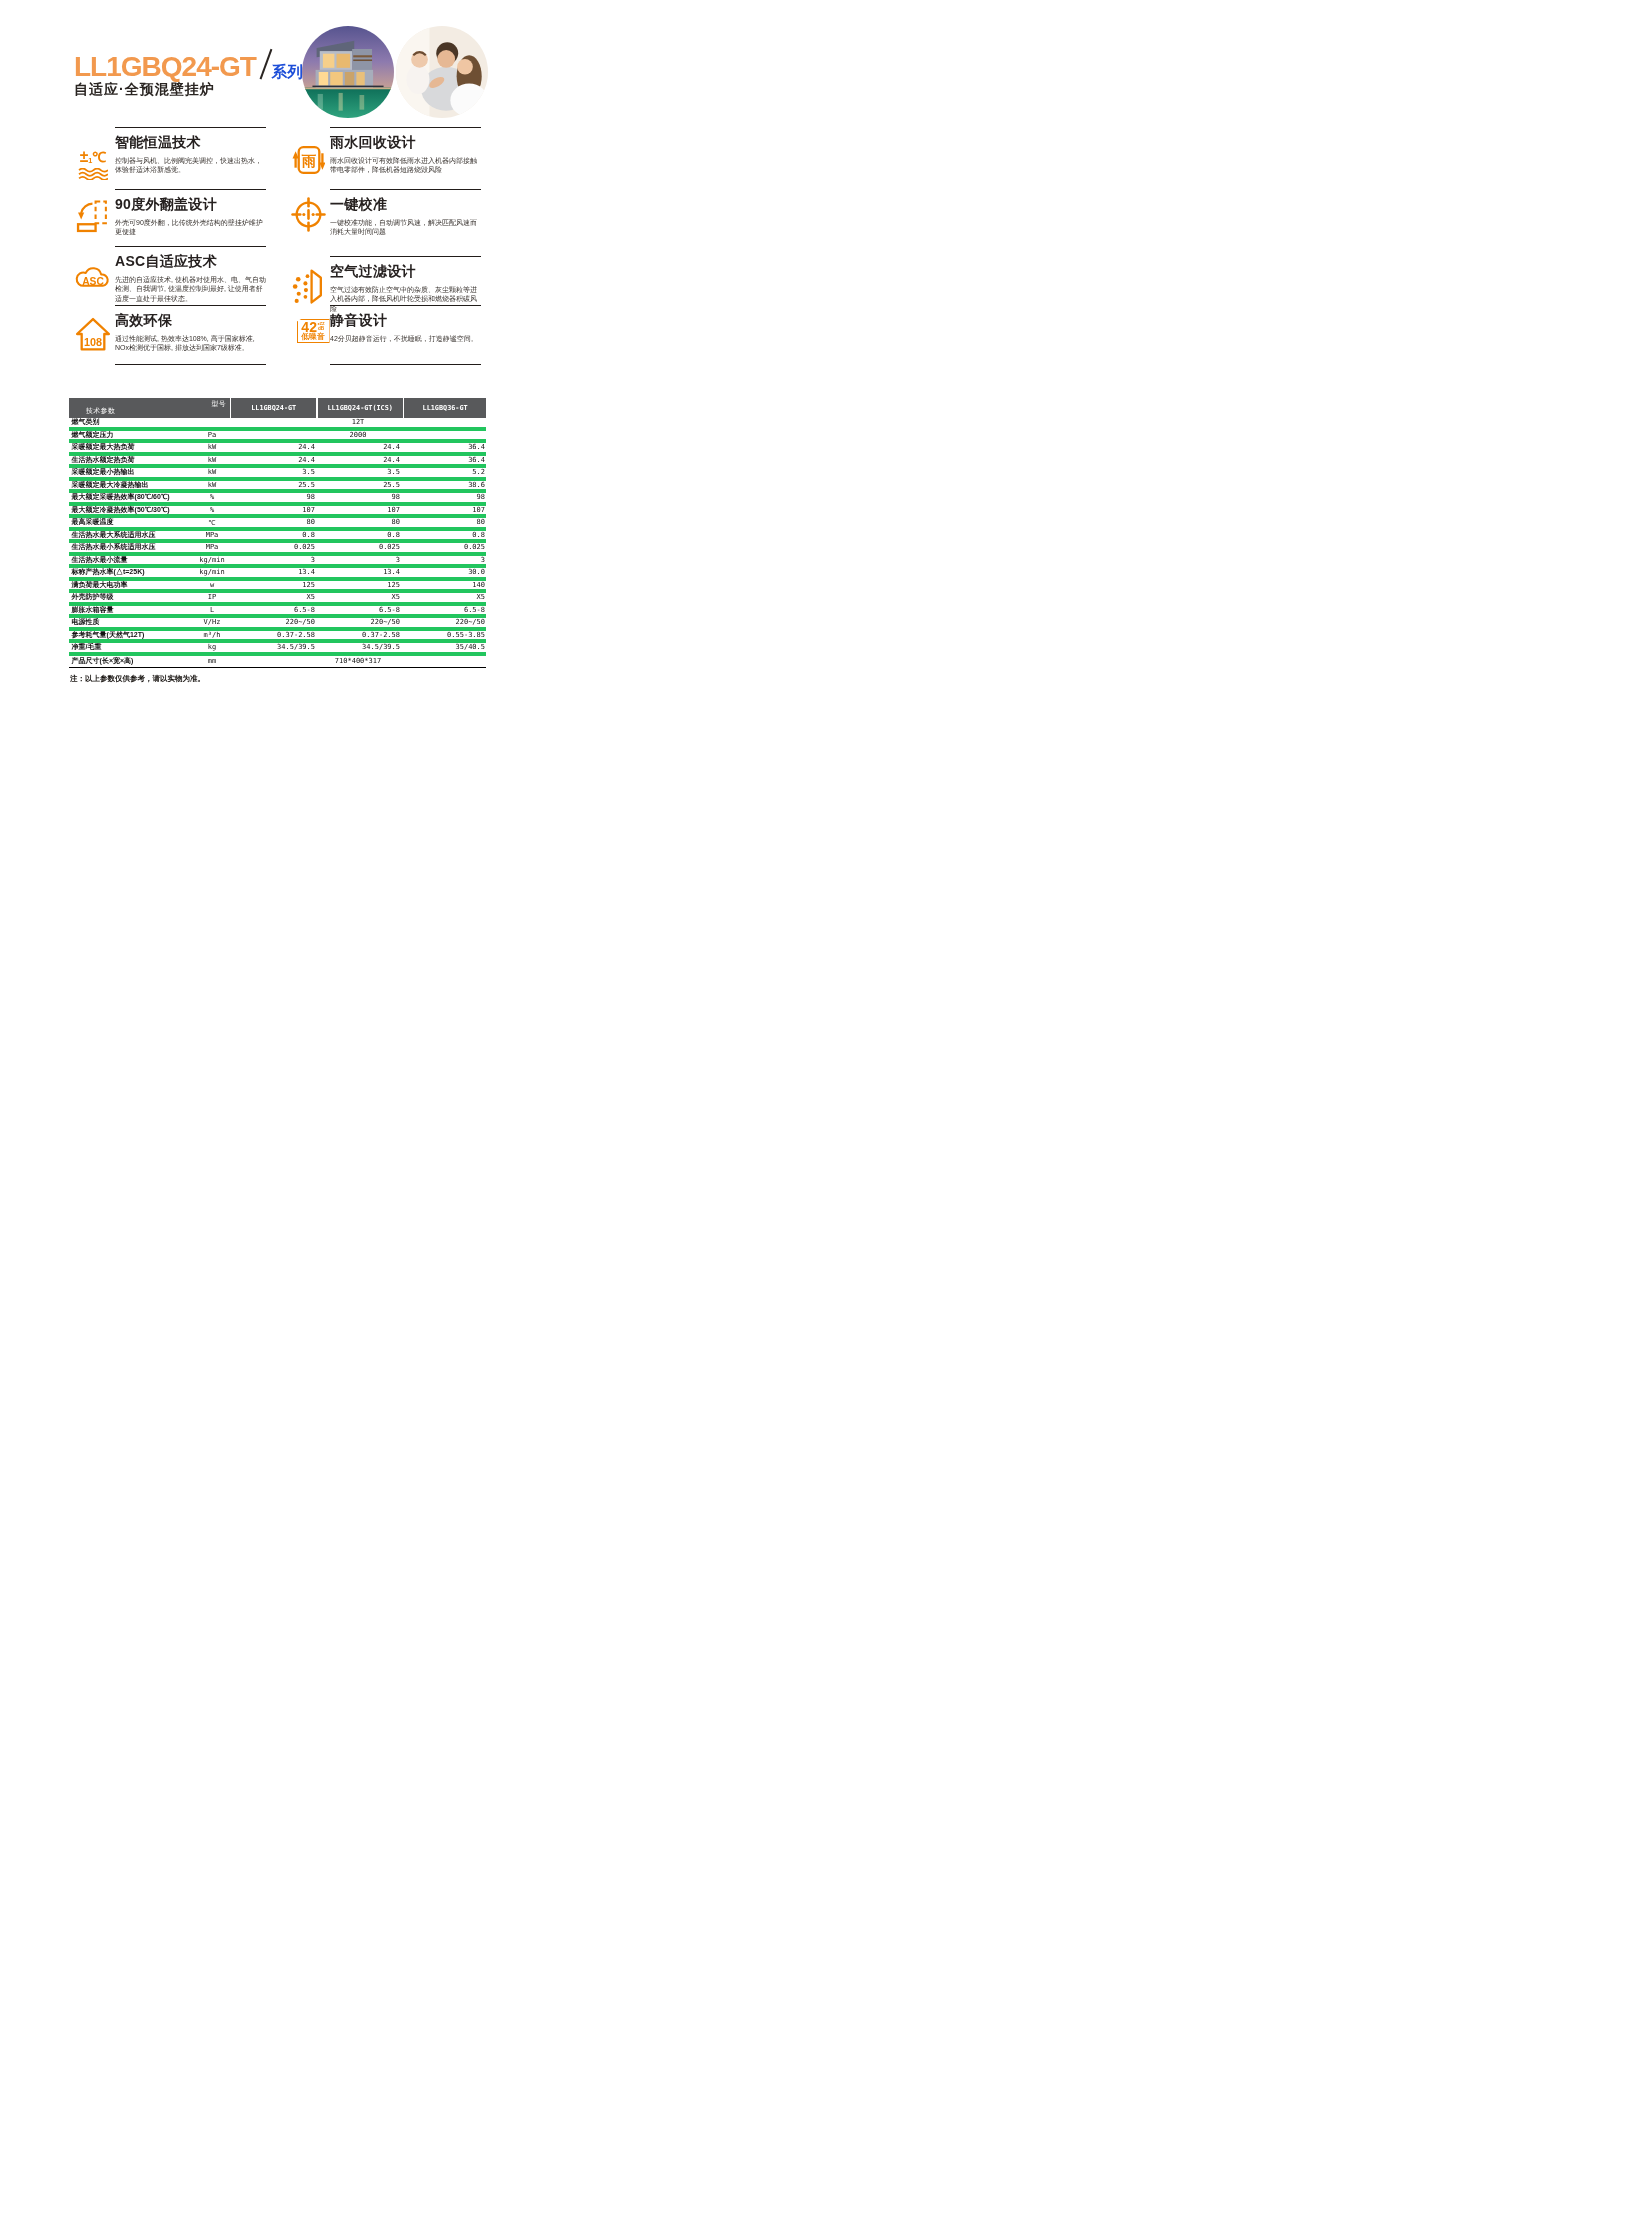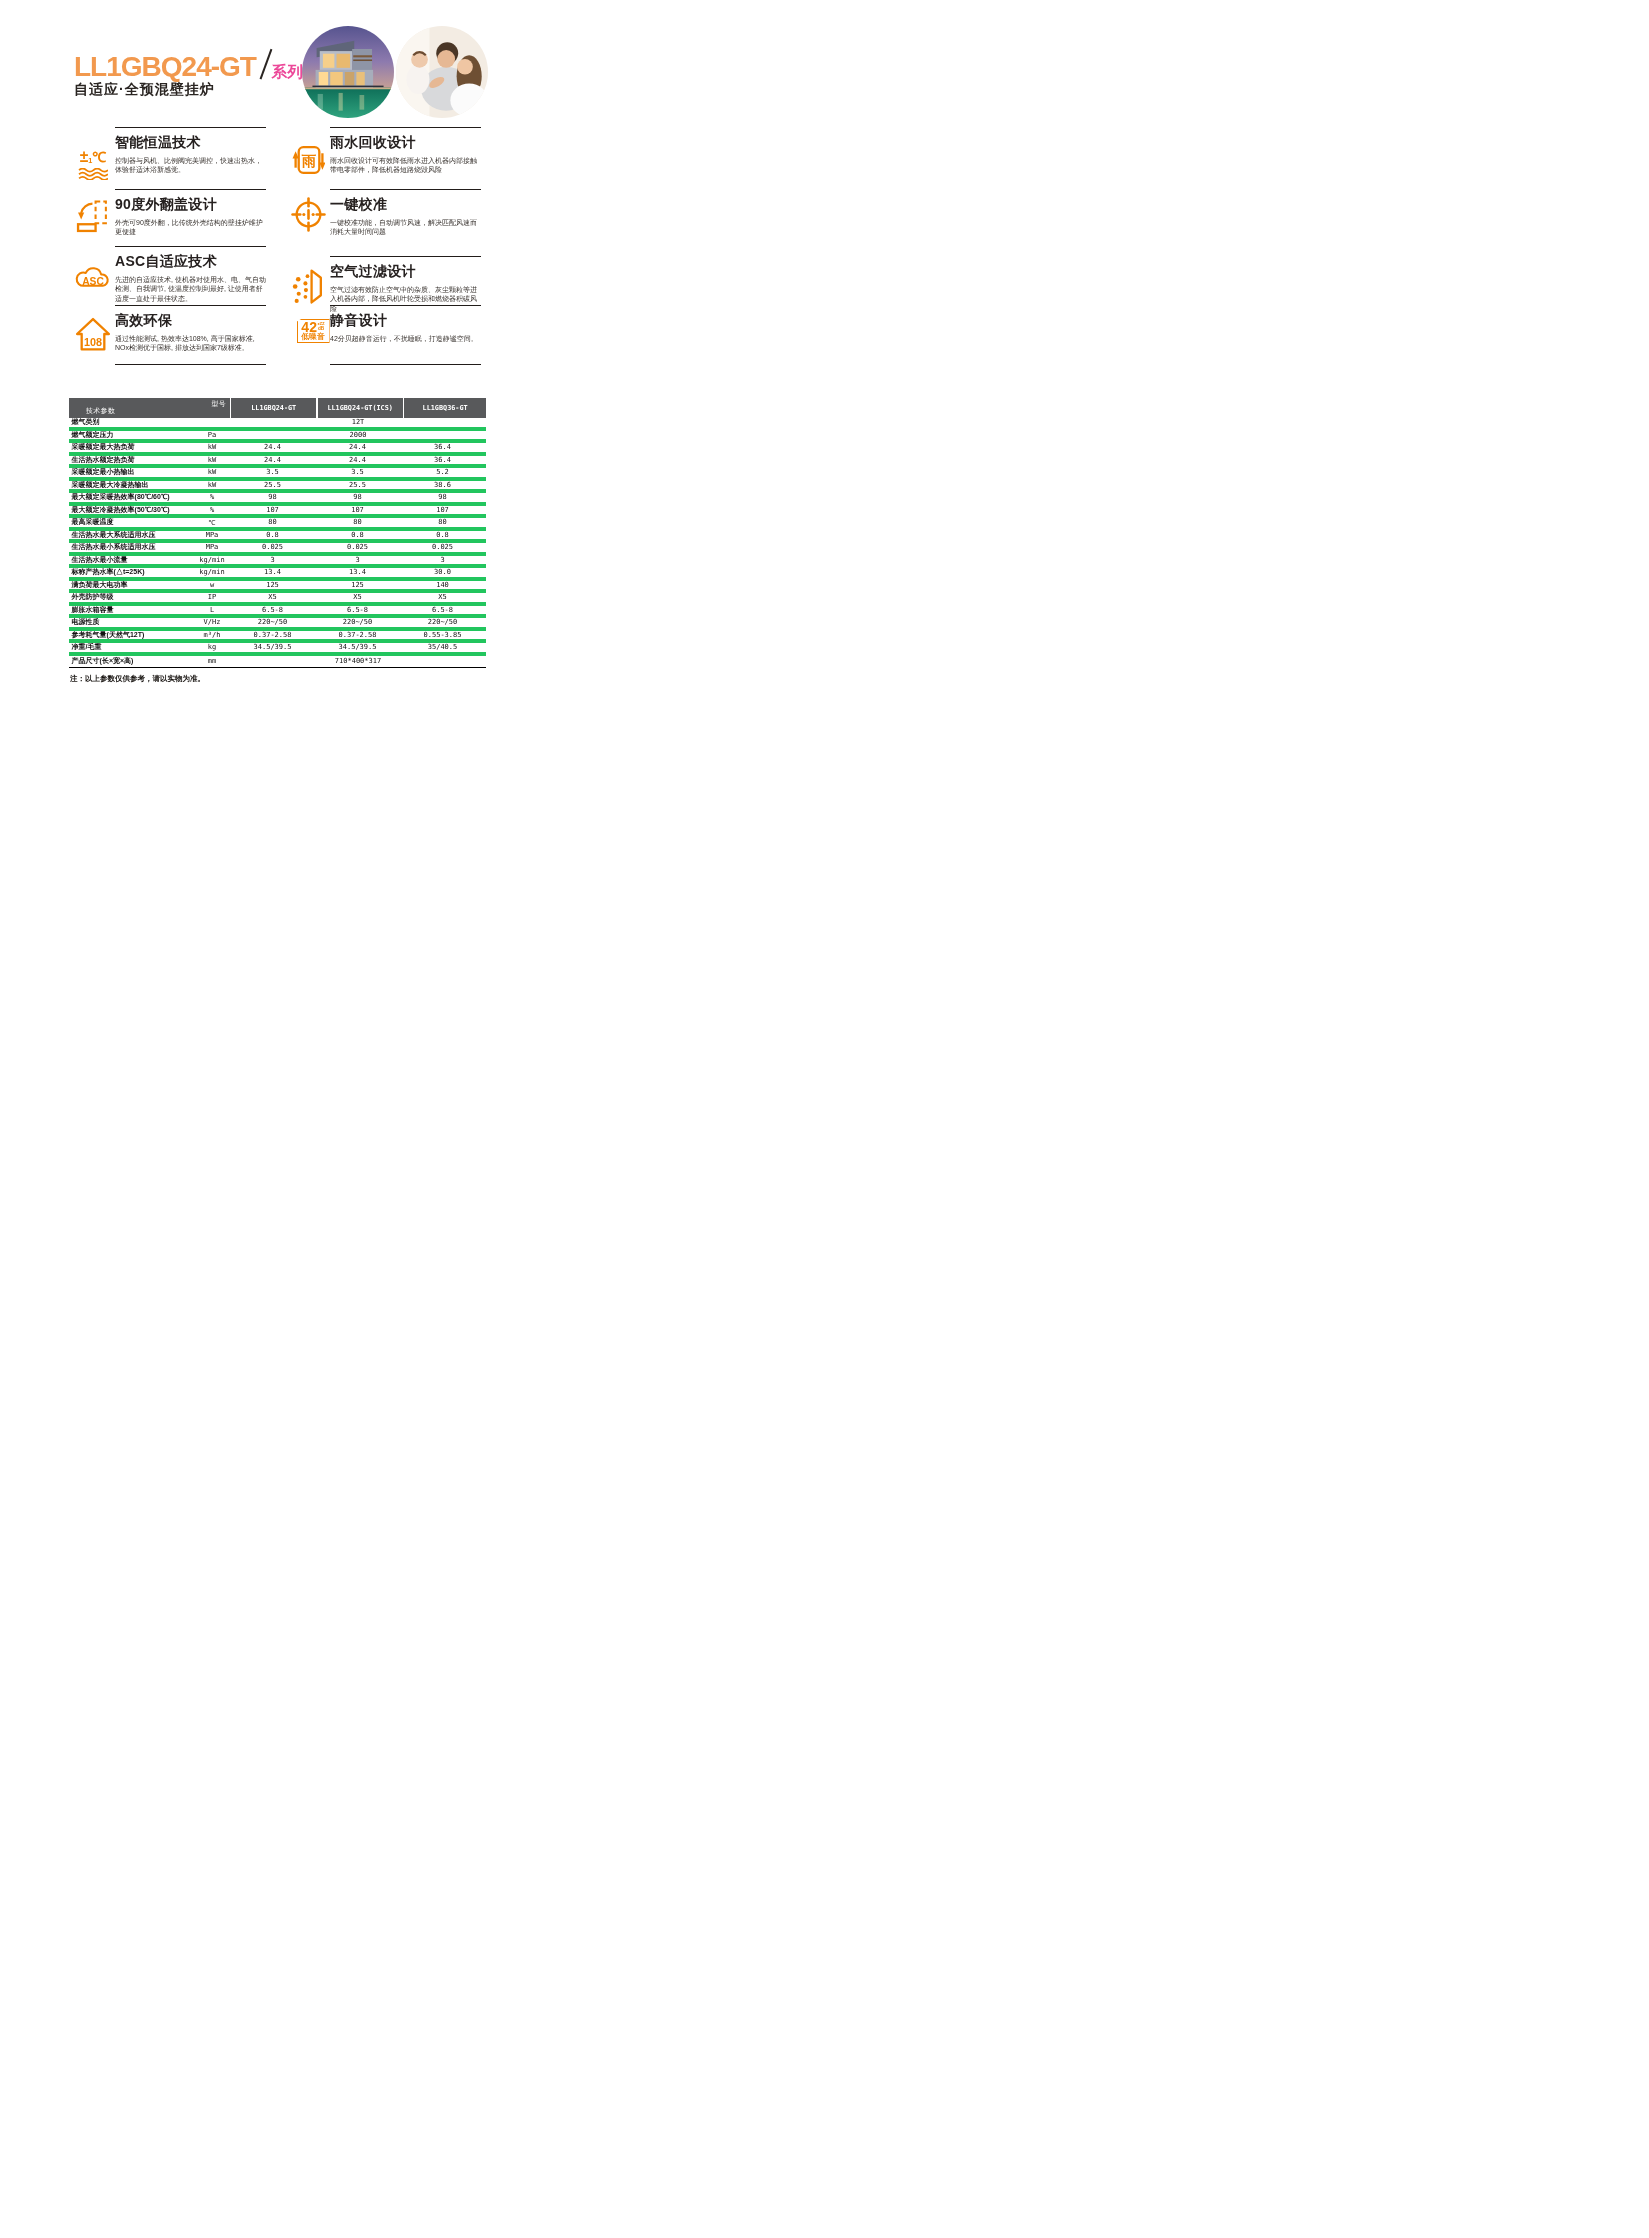--- a/index.html
+++ b/index.html
@@ -5,21 +5,21 @@
   * { margin:0; padding:0; box-sizing:border-box; }
   html,body { background:#ffffff; }
   body { width:550px; height:746px; position:relative; overflow:hidden;
          font-family:"Liberation Sans", sans-serif; color:#262120; }
   .page { position:absolute; inset:0; background:#fff;padding-left:17px; }
 
   
   .brand { position:absolute; left:74px; top:48px; display:flex; align-items:flex-end; }
   .brand .model { font-size:28px; font-weight:900; letter-spacing:-1px; color:#F2994E; line-height:29px; }
   .brand .slash { width:1.6px; height:32px; background:#2a2522; transform:rotate(20deg); margin:0 4.7px 1px 9.4px; }
-  .brand .series { font-size:15.6px; font-weight:800; color:#ec4899; line-height:17.7px; margin-bottom:0px; }
+  .brand .series { font-size:15.6px; font-weight:800; color:#1d4ed8; line-height:17.7px; margin-bottom:0px; }
   .subtitle { position:absolute; left:74px; top:81px; font-size:14px; font-weight:900;
               letter-spacing:1px; color:#2a2522; }
 
   
   .photo { position:absolute; top:26px; width:92px; height:92px; border-radius:50%; overflow:hidden; }
   .photo svg { display:block; width:100%; height:100%; }
   .photo-house  { left:302px; }
   .photo-family { left:396px; }
 
   
@@ -52,21 +52,21 @@
   .hmodel { display:flex; align-items:center; justify-content:center;
             font-family:"DejaVu Sans Mono", monospace; font-size:6.8px; font-weight:700; }
   .hm1 { width:85px; margin-right:1.6px; }
   .hm2 { width:85px; margin-right:1.6px; }
   .hm3 { width:82px; }
   .tbody .trow { display:flex; align-items:center; height:12.5px; border-bottom:4px solid #22c55e;
                  font-size:7px; }
   .tbody .trow.last { border-bottom:1.6px solid #000; }
   .c-param { width:125px; padding-left:2.6px; font-weight:700; color:#121212; white-space:nowrap; }
   .c-unit  { width:36px; text-align:center; font-family:"DejaVu Sans Mono", monospace; color:#121212; }
-  .c-val   { width:85px; text-align:center; font-family:"DejaVu Sans Mono", monospace; color:#121212; }
+  .c-val   { width:85px; text-align:right; font-family:"DejaVu Sans Mono", monospace; color:#121212; }
   .c-span  { width:256px; text-align:center; font-family:"DejaVu Sans Mono", monospace; color:#121212; }
 
   .note { position:absolute; left:70px; top:674px; font-size:7.5px; font-weight:700; color:#171310; }
 </style>
 </head>
 <body>
 
 <div class="page">
 
   <div class="brand">

